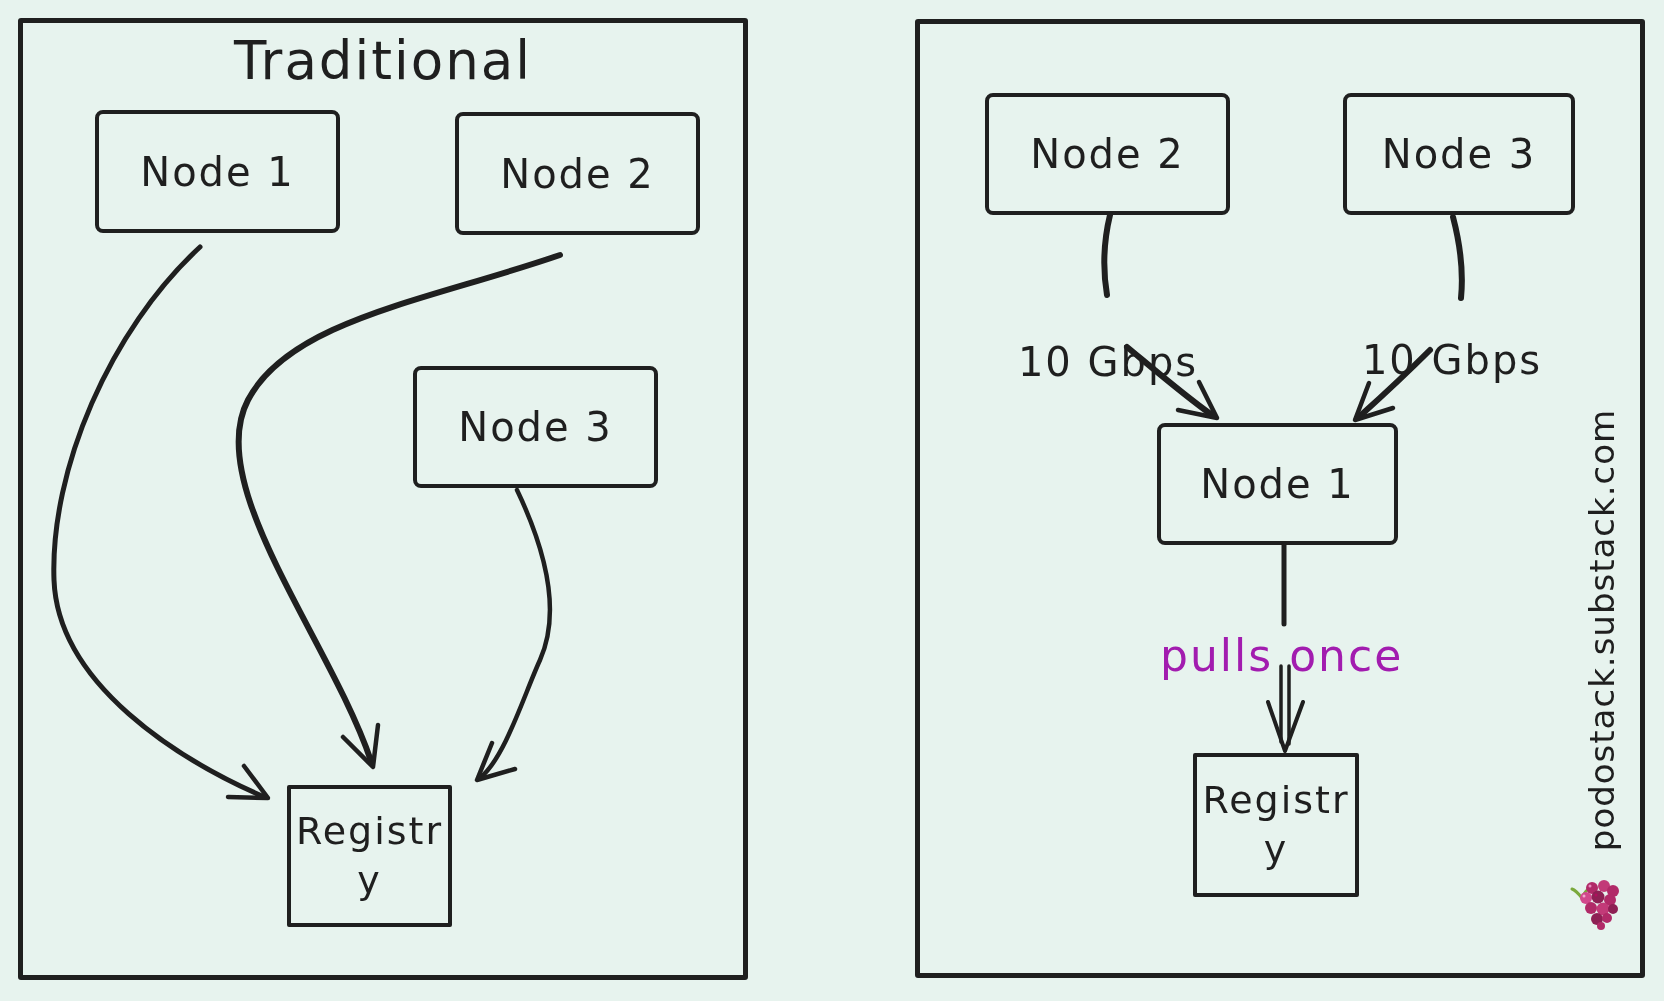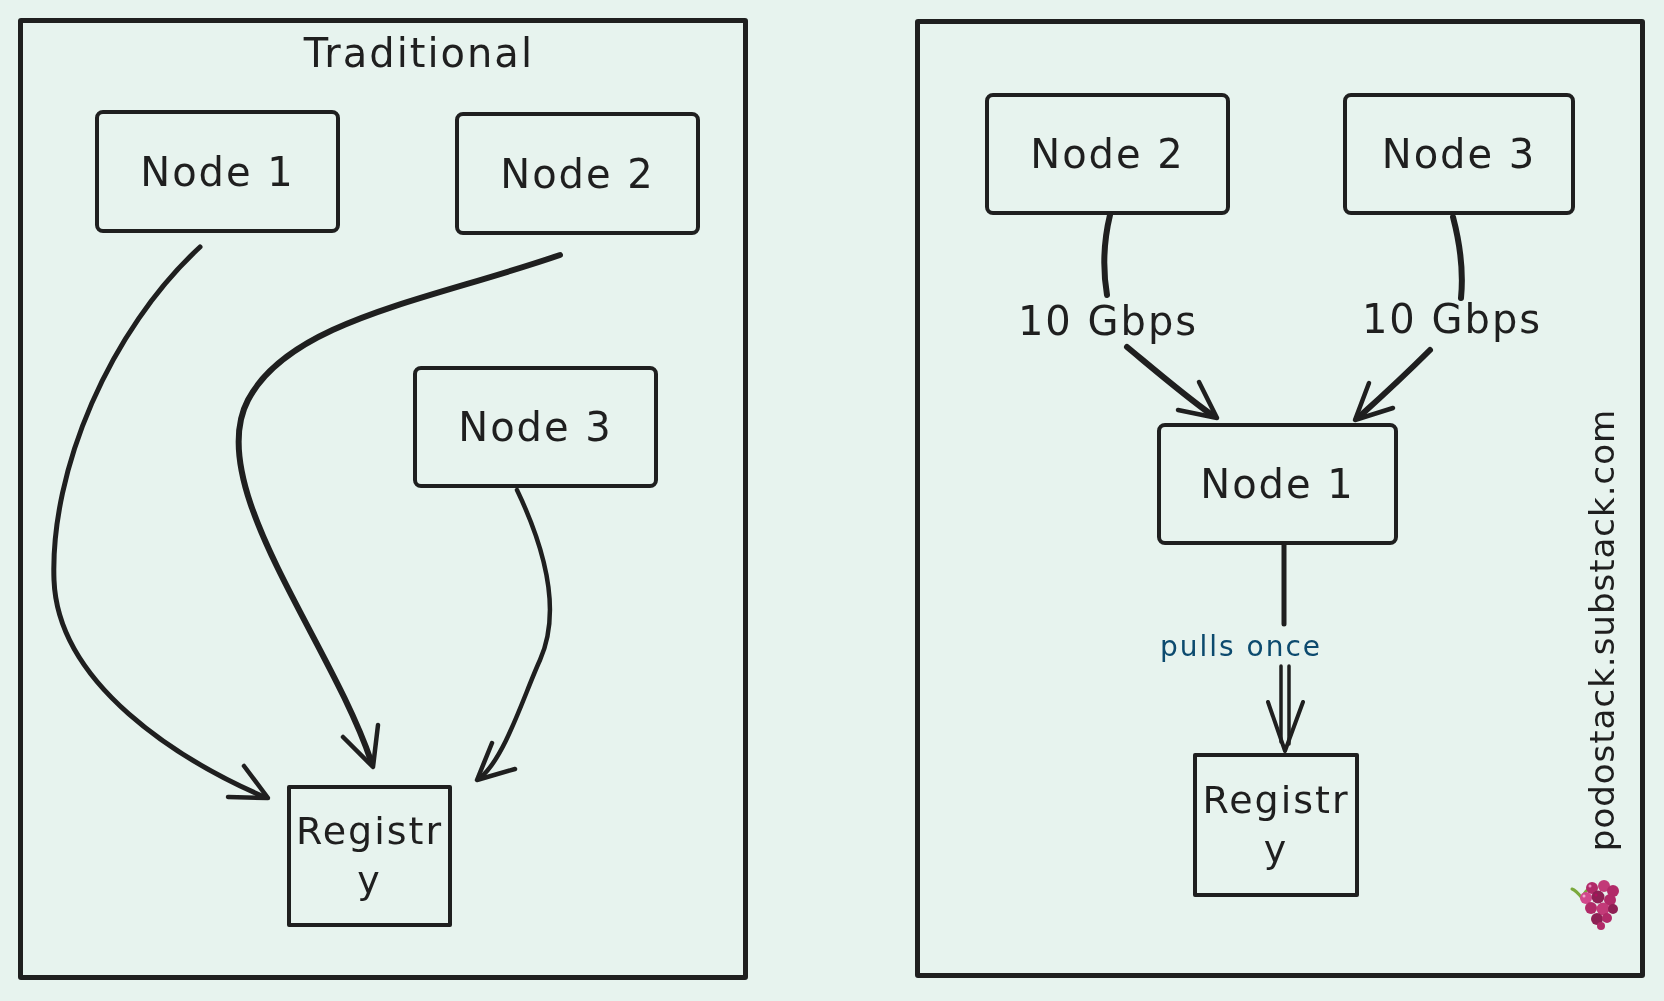--- a/index.html
+++ b/index.html
@@ -15,22 +15,22 @@
     overflow: hidden;
   }
   .panel {
     position: absolute;
     border: 5px solid #1f1f1f;
     border-radius: 3px;
     background: transparent;
   }
   .panel-title {
     position: absolute;
-    text-align: right;
-    font-size: 40px;
+    text-align: left;
+    font-size: 53px;
     letter-spacing: 2px;
     white-space: nowrap;
     color: #1f1f1f;
   }
   .node-box {
     position: absolute;
     border: 4px solid #1f1f1f;
     border-radius: 8px;
     display: flex;
     align-items: center;
@@ -57,28 +57,29 @@
     padding: 0 4px;
     box-sizing: border-box;
   }
   .edge-label {
     position: absolute;
     text-align: center;
     font-size: 40px;
     letter-spacing: 2px;
     white-space: nowrap;
     color: #1f1f1f;
+    margin-top: 41px;
   }
   .pull-label {
     position: absolute;
     text-align: left;
-    font-size: 28px;
-    letter-spacing: 2px;
-    white-space: nowrap;
-    color: #0c4a6e;
+    font-size: 44px;
+    letter-spacing: 2px;
+    white-space: nowrap;
+    color: #a21caf;
   }
   #connector-layer {
     position: absolute;
     left: 0; top: 0;
     width: 1664px; height: 1001px;
     pointer-events: none;
   }
   #watermark {
     position: absolute;
     left: 1367px; top: 611px;

